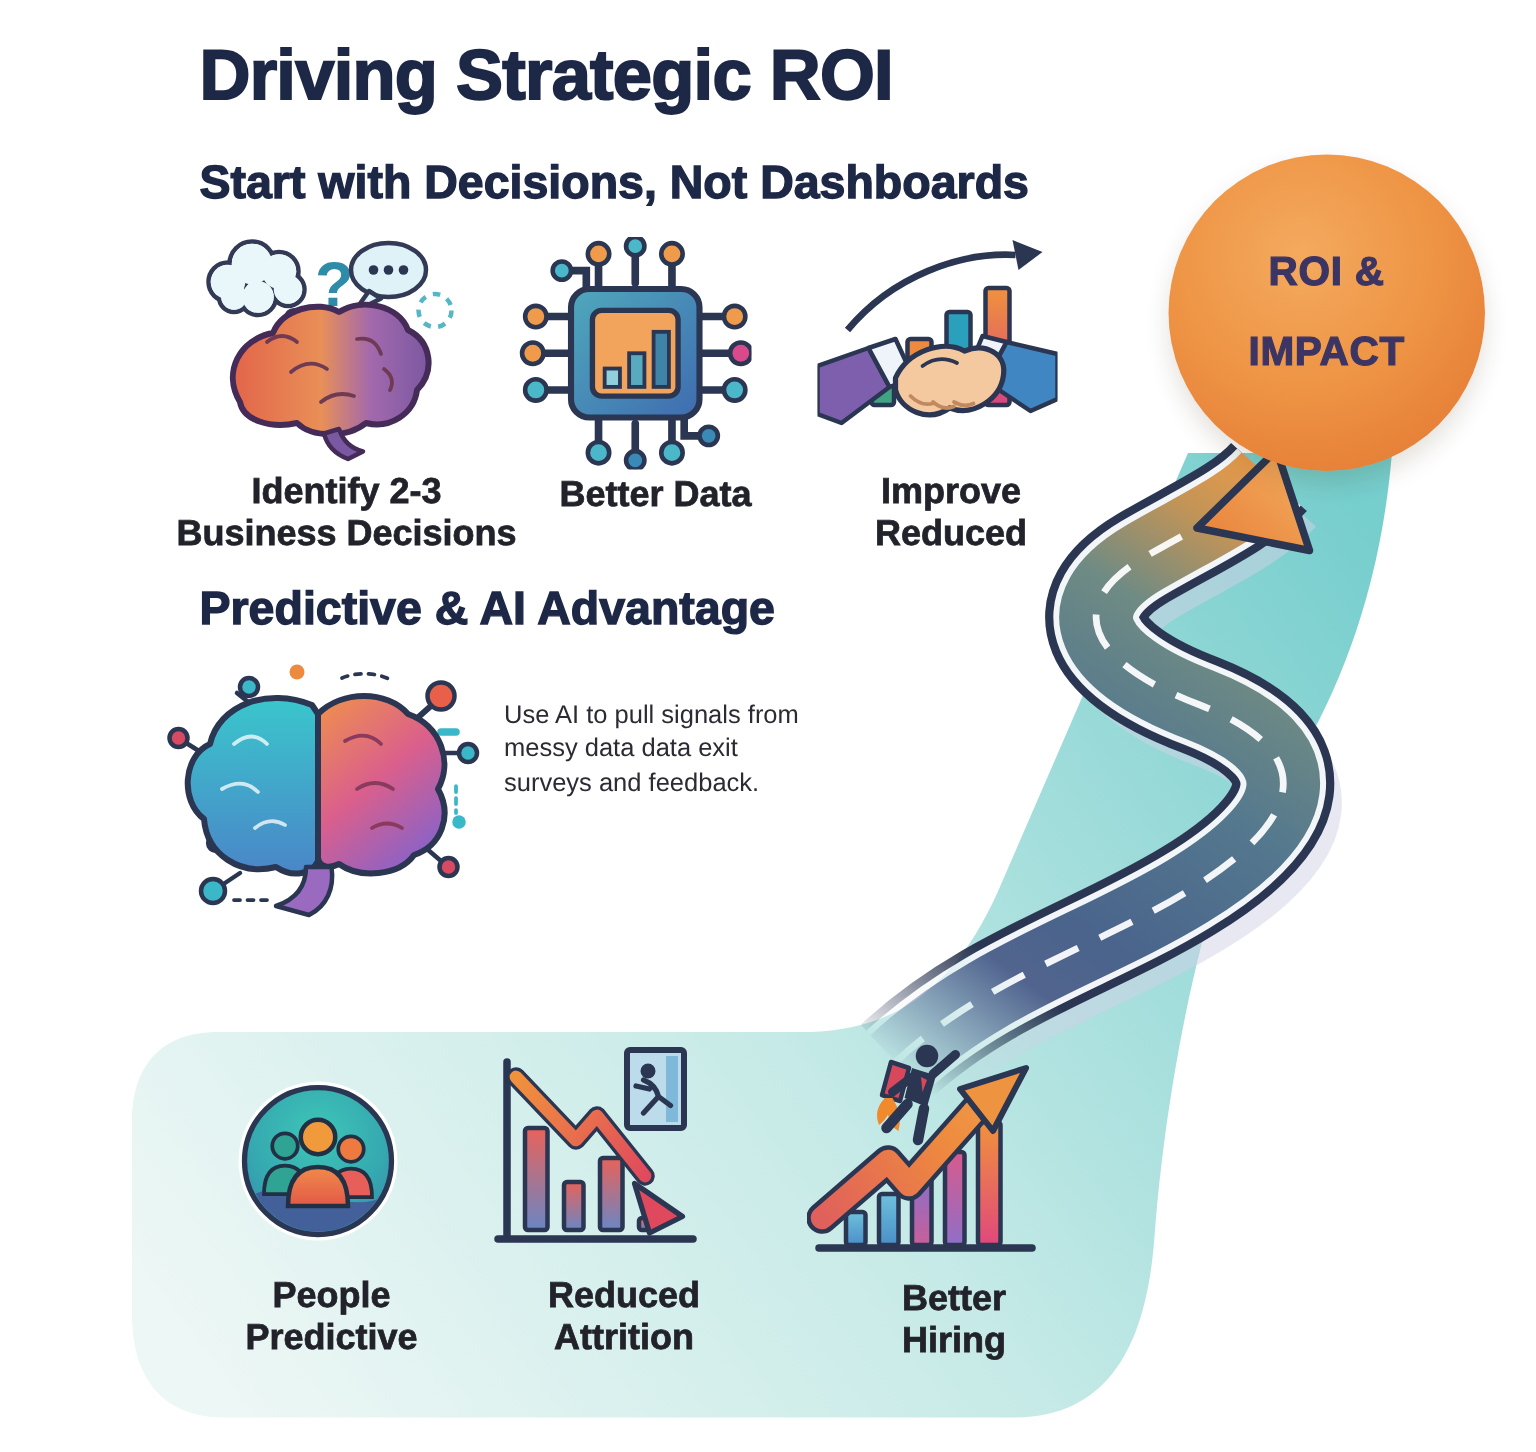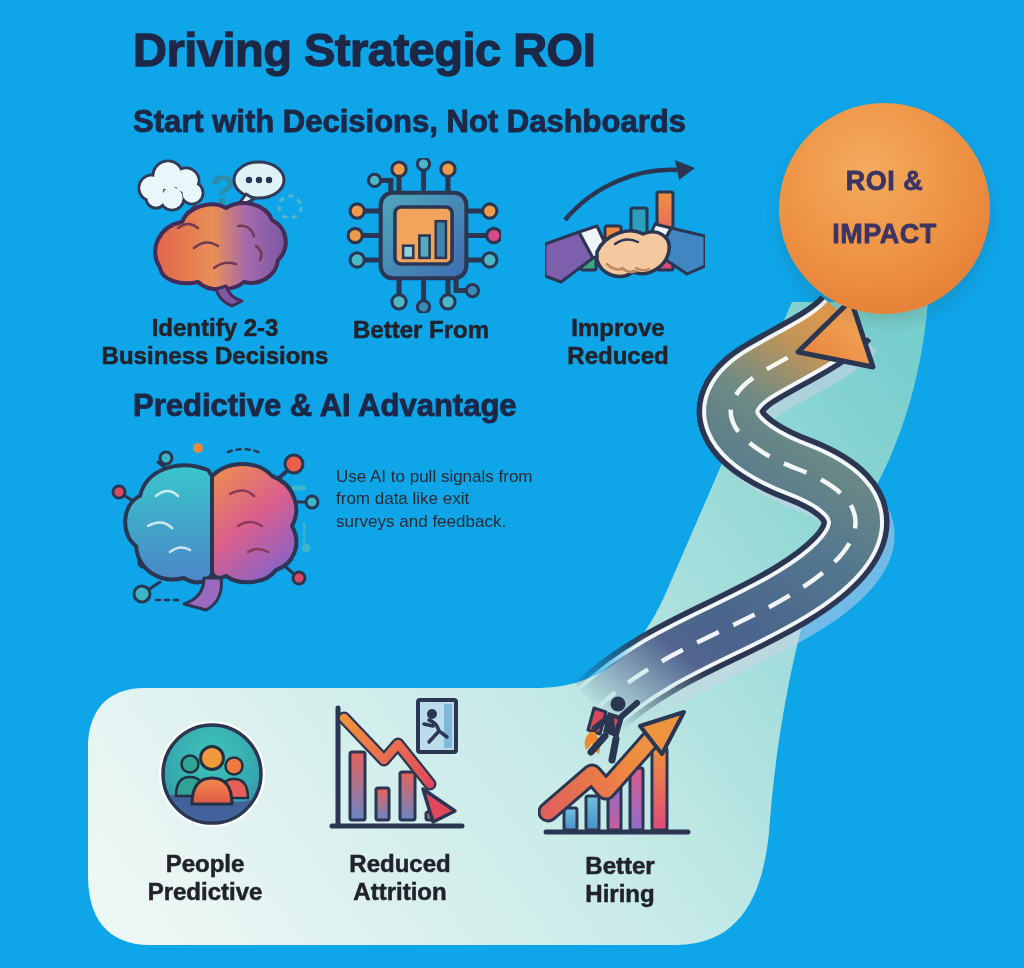--- a/index.html
+++ b/index.html
@@ -1,29 +1,29 @@
 <!DOCTYPE html>
 <html><head>
 <meta charset="utf-8">
 <style>
   html,body{margin:0;padding:0;background:#EDEAE4;}
-  .canvas{position:relative;width:1024px;height:968px;margin:0 auto;background:#0ea5e9;
+  .canvas{position:relative;width:1024px;height:968px;margin:0 auto;background:#ffffff;
           font-family:"Liberation Sans",sans-serif;overflow:hidden;}
   .bg{position:absolute;left:0;top:0;}
   .ic{position:absolute;}
   .title{position:absolute;left:133px;top:22px;font-size:47px;font-weight:700;color:#1D2746;
          letter-spacing:-0.5px;-webkit-text-stroke:1.3px #1D2746;white-space:nowrap;}
   .h{position:absolute;font-size:31px;font-weight:700;color:#1D2746;
      -webkit-text-stroke:0.9px #1D2746;white-space:nowrap;}
   .h-start{left:133px;top:104px;text-align:center;}
   .h-ai{left:133px;top:388px;}
   .h-strategy{left:133px;top:632px;}
   .lbl{position:absolute;transform:translateX(-50%);text-align:center;font-size:24px;
        font-weight:700;line-height:1.18;color:#22222B;-webkit-text-stroke:0.5px #22222B;
-       white-space:nowrap;}
+       white-space:nowrap;margin-left:16px;}
   .lbl span{display:block;}
   .para{position:absolute;left:336px;top:466px;font-size:17px;line-height:1.32;color:#2B2B33;}
   .para span{display:block;}
   .roi{position:absolute;left:779px;top:103px;width:211px;height:211px;border-radius:50%;
        background:radial-gradient(circle at 42% 32%, #F4AA5E 0%, #EE9344 48%, #E07430 100%);
        box-shadow:0 8px 16px rgba(60,40,10,0.14);display:flex;flex-direction:column;
        align-items:center;justify-content:center;text-align:center;
        font-size:27px;font-weight:700;color:#3C3564;-webkit-text-stroke:0.8px #3C3564;
        line-height:1.18;letter-spacing:0.5px;gap:21px;}
 </style>
@@ -174,21 +174,21 @@
     </g>
     <rect x="34" y="34" width="84" height="84" rx="12" fill="url(#chipB)" stroke="#2B3652" stroke-width="4"></rect>
     <rect x="48" y="48" width="56" height="56" rx="6" fill="#F2A45C" stroke="#2B3652" stroke-width="3.5"></rect>
     <g stroke="#2B3652" stroke-width="2.5">
       <rect x="56" y="86" width="10" height="12" fill="#8FD0DC"></rect>
       <rect x="72" y="76" width="10" height="22" fill="#58AABF"></rect>
       <rect x="88" y="62" width="10" height="36" fill="#3F84A8"></rect>
     </g>
   </svg>
   <div class="lbl" style="left:421px;top:316px">
-    <span>Better From</span>
+    <span>Better Data</span>
   </div>
 
   <svg class="ic" style="left:545px;top:156px" width="160" height="152" viewBox="0 0 160 152">
     <defs>
       <linearGradient id="hsP" x1="0" y1="0" x2="0" y2="1">
         <stop offset="0" stop-color="#F0923C"></stop>
           <stop offset="1" stop-color="#D8457C"></stop>
       </linearGradient>
     </defs>
     <g stroke="#2B3652" stroke-width="3">
@@ -275,21 +275,21 @@
       <g fill="none" stroke="#8A3A5C" stroke-width="2.5" stroke-linecap="round">
         <path d="M 122 60 q 14 -8 24 2"></path>
           <path d="M 130 92 q 12 -8 24 0"></path>
           <path d="M 140 118 q 10 -6 20 0"></path>
       </g>
       <path d="M 96 144 C 96 158 88 166 76 170 L 98 176 C 110 170 115 158 113 144 Z" fill="#9A6AC0" stroke="#2B3652" stroke-width="3" stroke-linejoin="round"></path>
     </g>
   </svg>
   <div class="para">
     <span>Use AI to pull signals from</span>
-    <span>from data like exit</span>
+    <span>messy data data exit</span>
     <span>surveys and feedback.</span>
   </div>
 
 
   <svg class="ic" style="left:158px;top:720px" width="108" height="108" viewBox="0 0 108 108">
     <defs>
       <radialGradient id="pplG" cx="0.5" cy="0.32" r="0.85">
         <stop offset="0" stop-color="#3EC6B8"></stop>
           <stop offset="0.55" stop-color="#35A8B0"></stop>
         <stop offset="1" stop-color="#3A7FAC"></stop>

